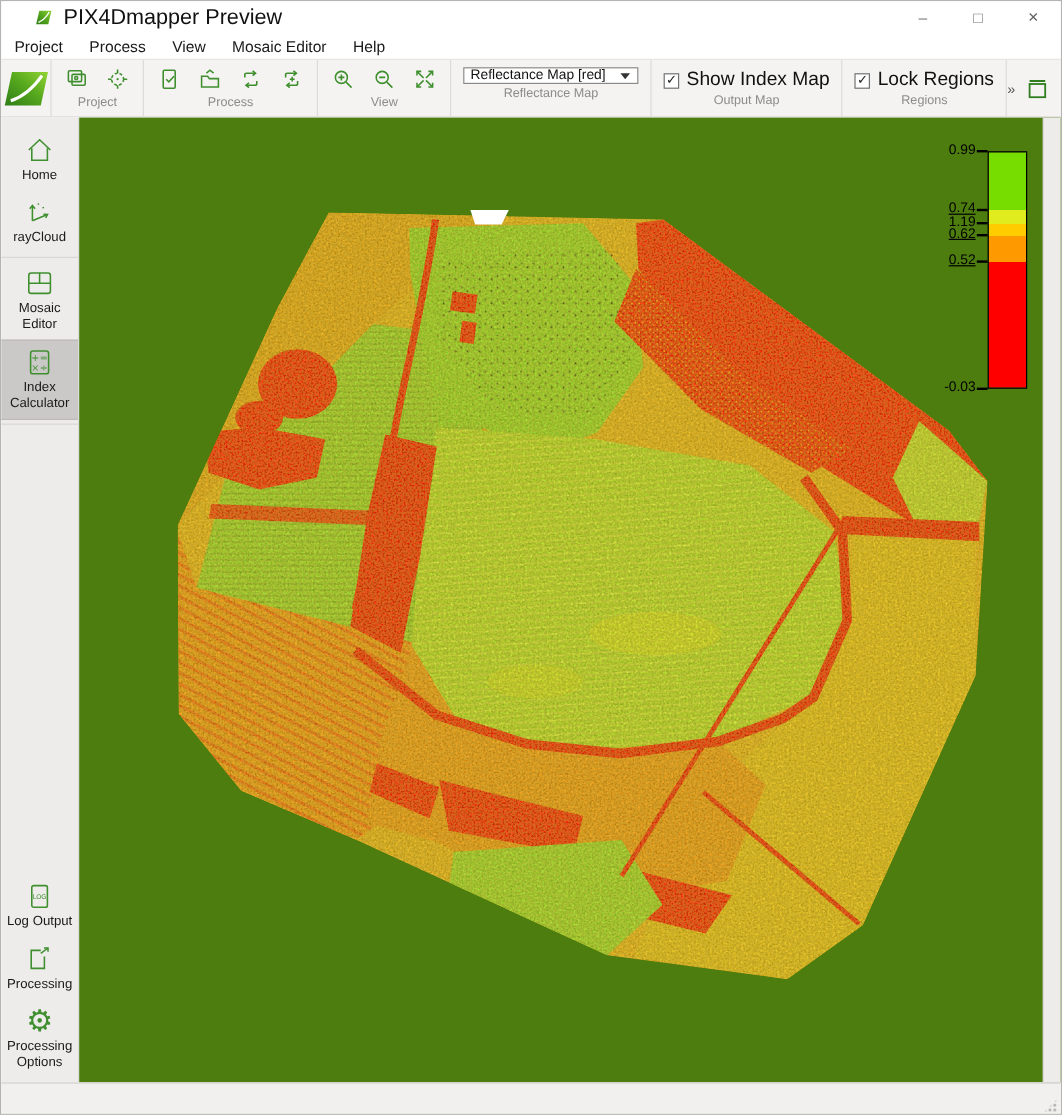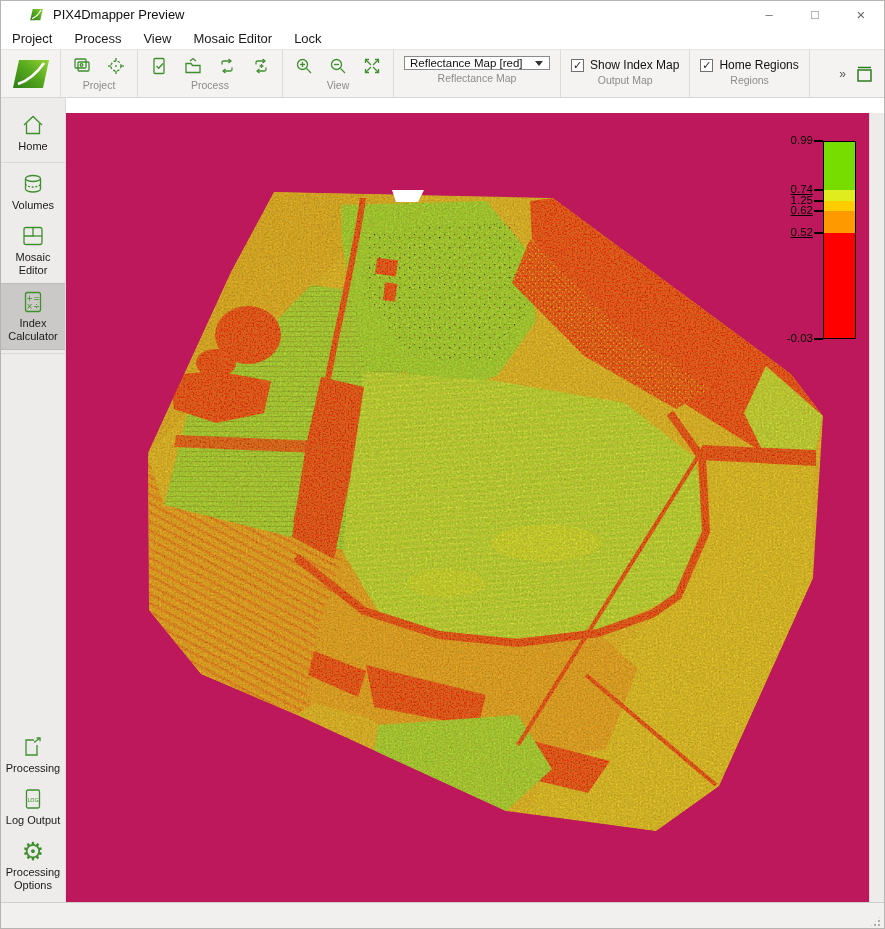--- a/index.html
+++ b/index.html
@@ -3,21 +3,21 @@
 <meta charset="utf-8">
 <style>
   * { margin:0; padding:0; box-sizing:border-box; }
   html,body { width:885px; height:929px; overflow:hidden; }
   body { font-family:"Liberation Sans", sans-serif; background:#fff; position:relative;
          border:1px solid #b5b4b2; }
 
   
   .titlebar { height:26px; display:flex; align-items:center; background:#fff; }
   .title-logo { width:15px; height:15px; margin-left:28px; }
-  .title-text { font-size:13px; color:#111; margin-left:9px; }
+  .title-text { font-size:18px; color:#111; margin-left:9px; }
   .win-controls { margin-left:auto; display:flex; }
   .win-btn { width:46px; height:26px; display:flex; align-items:center; justify-content:center;
              font-size:13px; color:#777; cursor:default; }
   .win-btn.close { color:#666; font-size:15px; }
 
   
   .menubar { height:22px; display:flex; align-items:center; background:#fff; padding-left:0; }
   .menu-item { font-size:13px; color:#1a1a1a; padding:2px 11px; }
 
   
@@ -32,42 +32,42 @@
   .tb-label { font-size:10.5px; color:#8d8c8a; line-height:12px; margin-top:2px; }
   .combo { width:146px; height:21px; background:#fff; border:1px solid #8a8a8a;
            display:flex; align-items:center; font-size:11.5px; color:#111; padding-left:5px; margin-top:3px; }
   .combo-arrow { margin-left:auto; margin-right:6px; width:0; height:0;
                  border-left:4px solid transparent; border-right:4px solid transparent;
                  border-top:5px solid #333; }
   .cb-row { display:flex; align-items:center; gap:6px; margin-top:5px; }
   .checkbox { width:13px; height:13px; background:#fff; border:1px solid #707070;
               display:flex; align-items:center; justify-content:center;
               font-size:11px; color:#222; line-height:11px; }
-  .cb-label { font-size:12px; color:#111; white-space:nowrap; }
+  .cb-label { font-size:16px; color:#111; white-space:nowrap; }
   .tb-spacer { flex:1; }
   .tb-right { display:flex; align-items:center; gap:8px; padding-right:8px; }
   .overflow-btn { font-size:12px; color:#555; }
 
   
   .app-body { position:relative; height:804px; background:#fff; }
 
   .sidebar { position:absolute; left:0; top:0; width:65px; height:100%;
              background:#edecea; border-right:1px solid #dcdbd9;
              display:flex; flex-direction:column; padding-top:9px; }
   .sb-item { display:flex; flex-direction:column; align-items:center; padding:5px 0 6px; width:100%; }
   .sb-item.selected { background:#cbc9c7; border-top:1px solid #bdbbb9; border-bottom:1px solid #bdbbb9; }
   .sb-item.selected .sb-label { font-weight:normal; }
   .sb-icon { width:26px; height:26px; display:flex; align-items:center; justify-content:center; }
   .sb-label { font-size:11px; color:#1a1a1a; text-align:center; line-height:13px; width:64px; margin-top:2px; }
   .sb-divider { height:1px; background:#dad8d6; margin:3px 0; width:100%; }
   .sb-spacer { flex:1; }
   .gear-glyph { font-size:25px; color:#3f8f2f; line-height:26px; }
 
   
-  .canvas { position:absolute; left:65px; top:0; right:0; height:100%; background:#be185d; overflow:hidden;margin-top:15px; }
+  .canvas { position:absolute; left:65px; top:0; right:0; height:100%; background:#4d7c0f; overflow:hidden; }
   .map-svg { position:absolute; left:0; top:0; }
   .canvas-gutter { position:absolute; right:0; top:0; width:15px; height:100%;
                    background:#edecea; border-left:1px solid #dbdad8; }
 
   
   .legend { position:absolute; left:0; top:0; width:100%; height:100%; pointer-events:none; }
   .lg-bar { position:absolute; left:757px; top:28px; width:33px; height:198px;
             border:1px solid #000;
             background:linear-gradient(to bottom,
               #77dd00 0%, #77dd00 24.7%,
@@ -109,21 +109,21 @@
     <div class="win-btn">□</div>
     <div class="win-btn close">×</div>
   </div>
 </div>
 
 <div class="menubar">
   <span class="menu-item">Project</span>
   <span class="menu-item">Process</span>
   <span class="menu-item">View</span>
   <span class="menu-item">Mosaic Editor</span>
-  <span class="menu-item">Lock</span>
+  <span class="menu-item">Help</span>
 </div>
 
 <div class="toolbar">
   <div class="tb-logo">
     <svg width="40" height="32" viewBox="0 0 20 16">
       <defs>
         <linearGradient id="lgB" x1="0" y1="1" x2="1" y2="0">
           <stop offset="0" stop-color="#2e7d17"></stop>
             <stop offset="0.55" stop-color="#58aa1e"></stop>
             <stop offset="1" stop-color="#93d335"></stop>
@@ -259,21 +259,21 @@
       <span class="cb-label">Show Index Map</span>
     </div>
     <span class="tb-label">Output Map</span>
   </div>
 
   <div class="tb-group">
     <div class="cb-row">
       <span class="checkbox">
         <span>✓</span>
       </span>
-      <span class="cb-label">Home Regions</span>
+      <span class="cb-label">Lock Regions</span>
     </div>
     <span class="tb-label">Regions</span>
   </div>
 
   <div class="tb-spacer"></div>
   <div class="tb-right">
     <span class="overflow-btn">»</span>
     <span class="tb-icon">
       <svg width="20" height="20" viewBox="0 0 20 20">
         <line x1="3" y1="3.5" x2="16" y2="3.5" stroke="#2f7d1e" stroke-width="1.5"></line>
@@ -290,35 +290,38 @@
       <span class="sb-icon">
         <svg width="26" height="26" viewBox="0 0 26 26">
             <g class="grn" stroke-width="1.5">
           <path d="M4,13 L13,4.5 L22,13"></path>
               <path d="M6.5,11.5 V21.5 H19.5 V11.5"></path>
             </g>
           </svg>
       </span>
       <span class="sb-label">Home</span>
     </div>
+    <div class="sb-item">
+      <span class="sb-icon">
+        <svg width="26" height="26" viewBox="0 0 26 26">
+            <g class="grn" stroke-width="1.5">
+          <path d="M7,20 V8"></path>
+              <path d="M4.8,10 L7,7.2 L9.2,10"></path>
+          <path d="M7,20 L19,15"></path>
+              <path d="M16.2,14.6 L19.6,14.8 L18,17.6"></path>
+          <circle cx="12" cy="6" r="0.7" fill="#3f8f2f" stroke="none"></circle>
+          <circle cx="16" cy="9" r="0.7" fill="#3f8f2f" stroke="none"></circle>
+            </g>
+          </svg>
+      </span>
+      <span class="sb-label">rayCloud</span>
+    </div>
 
     <div class="sb-divider"></div>
 
-    <div class="sb-item">
-      <span class="sb-icon">
-        <svg width="26" height="26" viewBox="0 0 26 26">
-            <g class="grn" stroke-width="1.5">
-          <ellipse cx="13" cy="7.5" rx="7.5" ry="3"></ellipse>
-          <path d="M5.5,7.5 V18 a7.5,3 0 0 0 15,0 V7.5"></path>
-          <path d="M5.5,13 a7.5,3 0 0 0 15,0" stroke-dasharray="2 1.6"></path>
-            </g>
-          </svg>
-      </span>
-      <span class="sb-label">Volumes</span>
-    </div>
     <div class="sb-item">
       <span class="sb-icon">
         <svg width="26" height="26" viewBox="0 0 26 26">
             <g class="grn" stroke-width="1.5">
           <rect x="4" y="4.5" width="18" height="17" rx="2"></rect>
           <path d="M13,4.5 V13 H4"></path>
               <path d="M13,13 H22"></path>
             </g>
           </svg>
       </span>
@@ -338,39 +341,39 @@
       </span>
       <span class="sb-label">Index Calculator</span>
     </div>
 
     <div class="sb-divider"></div>
     <div class="sb-spacer"></div>
 
     <div class="sb-item">
       <span class="sb-icon">
         <svg width="26" height="26" viewBox="0 0 26 26">
+            <g class="grn" stroke-width="1.4">
+          <rect x="6.5" y="4" width="13" height="18" rx="1.5"></rect>
+            </g>
+          <text x="13" y="15.5" font-size="5.4" text-anchor="middle" fill="#3f8f2f" font-family="DejaVu Sans, sans-serif">LOG</text>
+        </svg>
+      </span>
+      <span class="sb-label">Log Output</span>
+    </div>
+    <div class="sb-item">
+      <span class="sb-icon">
+        <svg width="26" height="26" viewBox="0 0 26 26">
             <g class="grn" stroke-width="1.5">
           <path d="M17,11 V21 H6 V6 h8"></path>
           <path d="M14,8.5 L20,4"></path>
               <path d="M16.6,4 H20 v3.2"></path>
             </g>
           </svg>
       </span>
       <span class="sb-label">Processing</span>
-    </div>
-    <div class="sb-item">
-      <span class="sb-icon">
-        <svg width="26" height="26" viewBox="0 0 26 26">
-            <g class="grn" stroke-width="1.4">
-          <rect x="6.5" y="4" width="13" height="18" rx="1.5"></rect>
-            </g>
-          <text x="13" y="15.5" font-size="5.4" text-anchor="middle" fill="#3f8f2f" font-family="DejaVu Sans, sans-serif">LOG</text>
-        </svg>
-      </span>
-      <span class="sb-label">Log Output</span>
     </div>
     <div class="sb-item" style="margin-bottom:4px;">
       <span class="sb-icon">
         <span class="gear-glyph">⚙</span>
       </span>
       <span class="sb-label">Processing Options</span>
     </div>
   </div>
 
   <div class="canvas">
@@ -467,21 +470,21 @@
     <div class="legend">
       <div class="lg-bar"></div>
       <div class="lg-tick" style="top:27px;"></div>
       <div class="lg-tick" style="top:76px;"></div>
       <div class="lg-tick" style="top:87px;"></div>
       <div class="lg-tick" style="top:97px;"></div>
       <div class="lg-tick" style="top:119px;"></div>
       <div class="lg-tick" style="top:225px;"></div>
       <div class="lg-label" style="top:21px;">0.99</div>
       <div class="lg-label" style="top:70px;text-decoration:underline;">0.74</div>
-      <div class="lg-label" style="top:81px;">1.25</div>
+      <div class="lg-label" style="top:81px;">1.19</div>
       <div class="lg-label" style="top:91px;text-decoration:underline;">0.62</div>
       <div class="lg-label" style="top:113px;text-decoration:underline;">0.52</div>
       <div class="lg-label" style="top:219px;">-0.03</div>
     </div>
 
     <div class="canvas-gutter"></div>
   </div>
 </div>
 
 <div class="statusbar">

